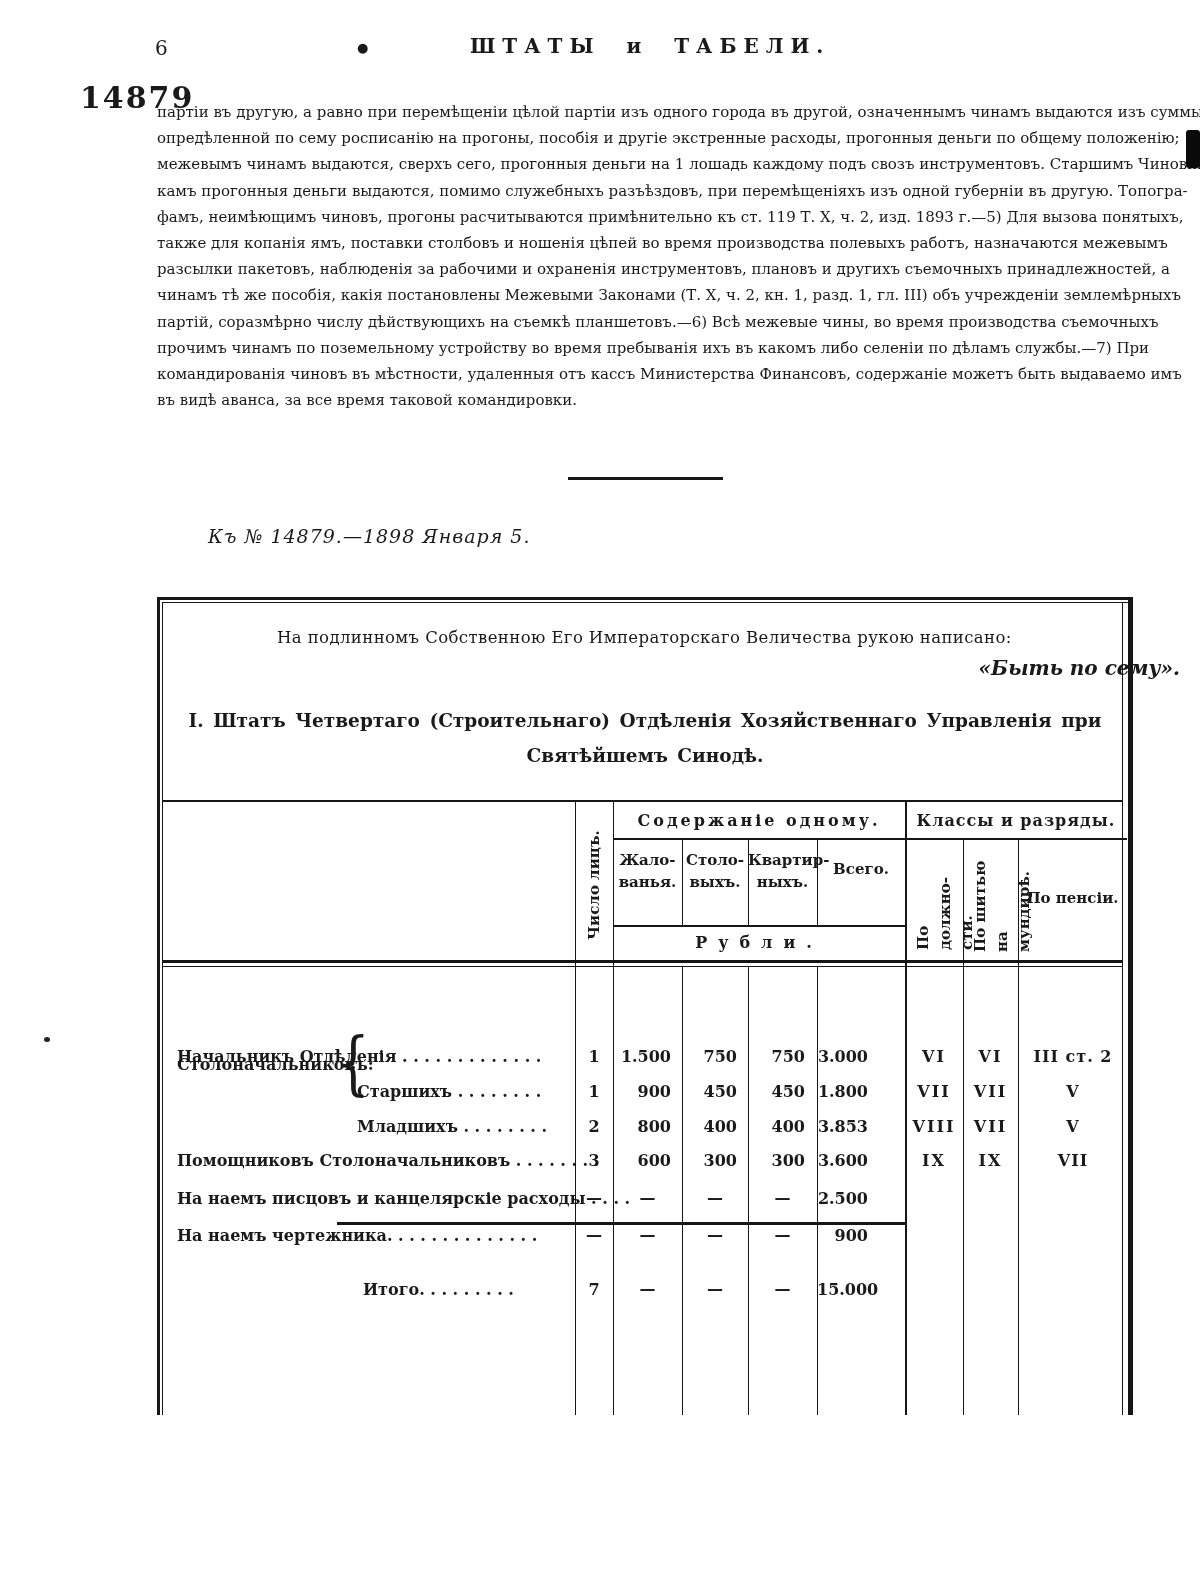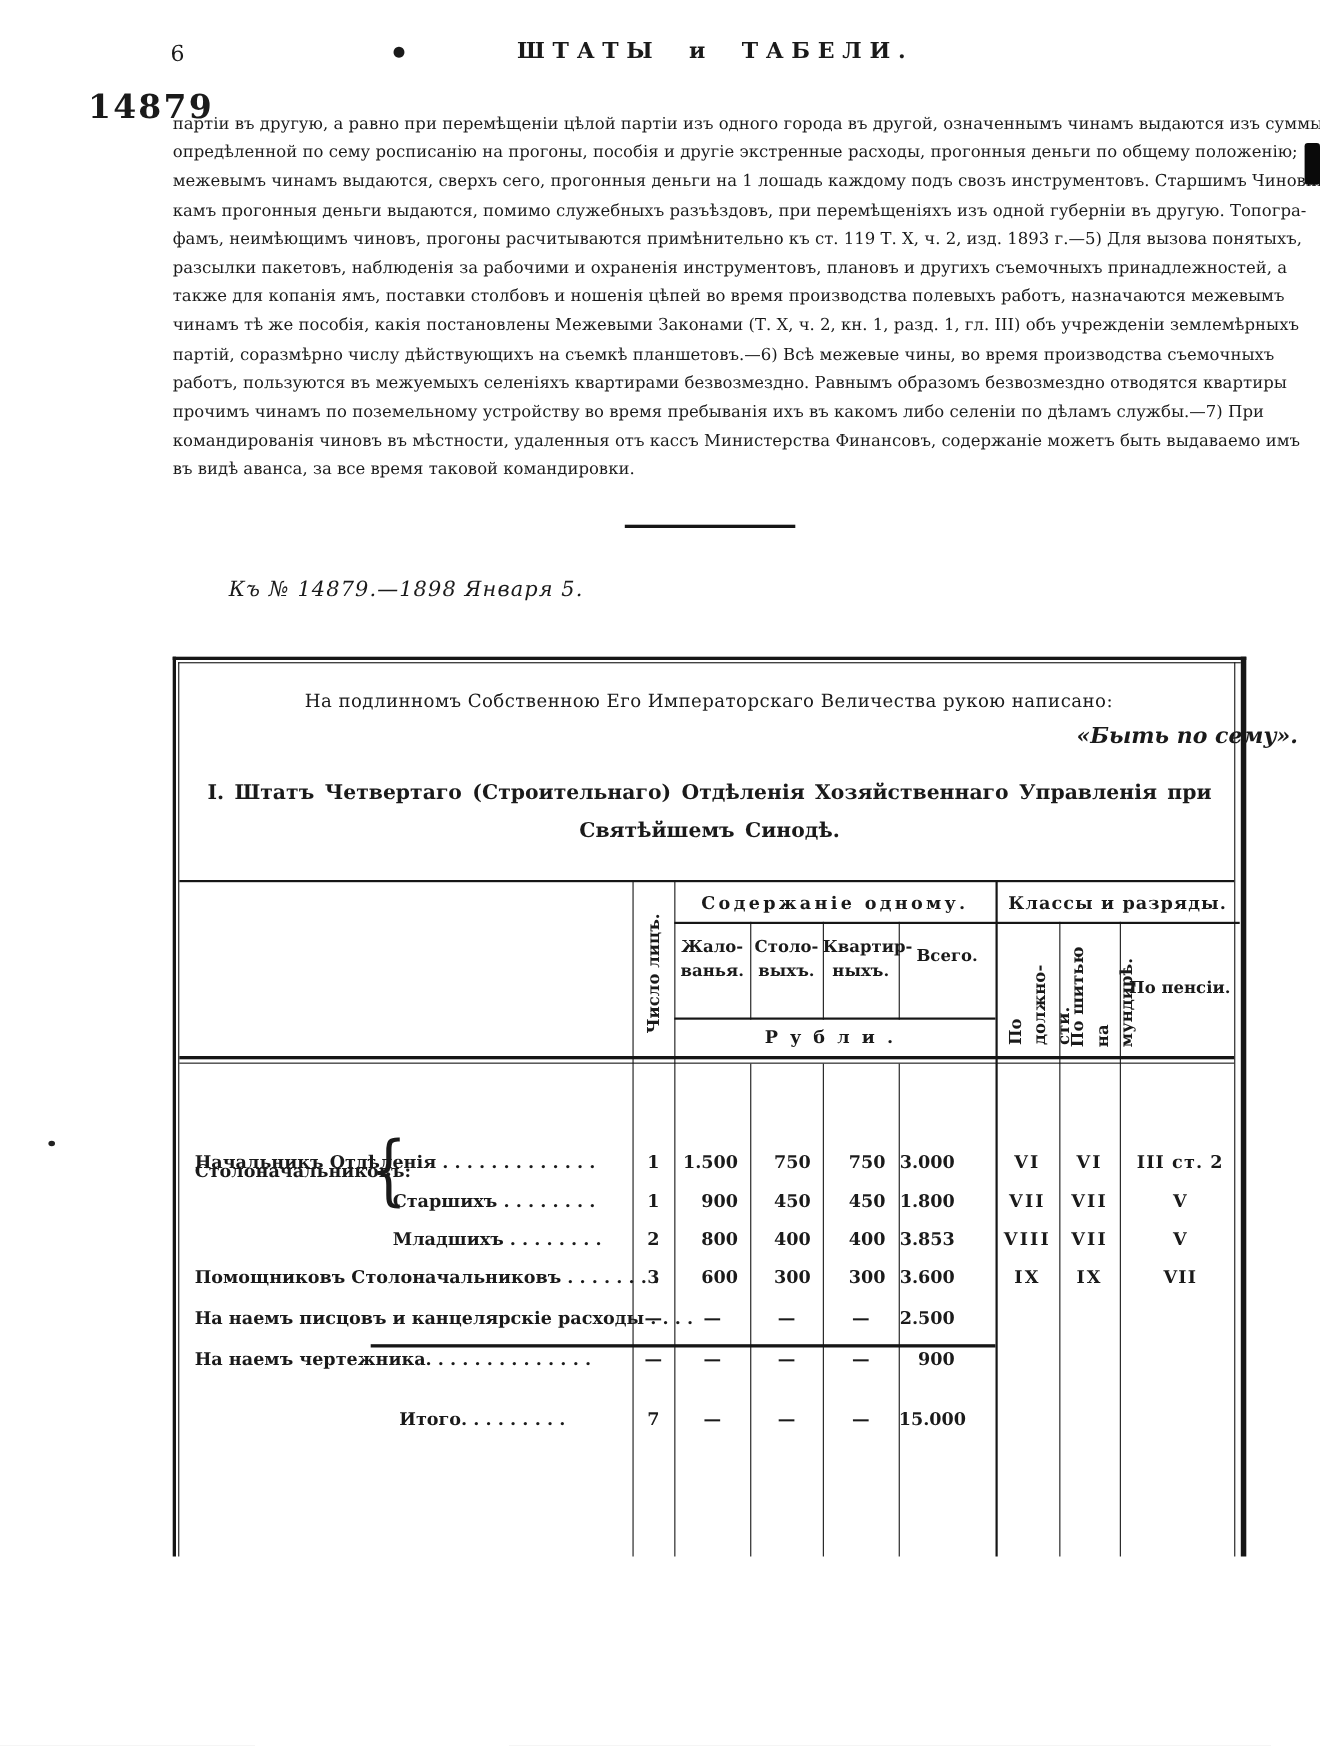--- a/index.html
+++ b/index.html
@@ -60,25 +60,24 @@
   <div class="abs ornament">●</div>
   <div class="abs header-title">ШТАТЫ и ТАБЕЛИ.</div>
   <div class="abs margin-number">14879</div>
 
   <div class="abs paragraph">
     <div class="pline">партіи въ другую, а равно при перемѣщеніи цѣлой партіи изъ одного города въ другой, означеннымъ чинамъ выдаются изъ суммы,</div>
     <div class="pline">опредѣленной по сему росписанію на прогоны, пособія и другіе экстренные расходы, прогонныя деньги по общему положенію;</div>
     <div class="pline">межевымъ чинамъ выдаются, сверхъ сего, прогонныя деньги на 1 лошадь каждому подъ свозъ инструментовъ. Старшимъ Чиновни-</div>
     <div class="pline">камъ прогонныя деньги выдаются, помимо служебныхъ разъѣздовъ, при перемѣщеніяхъ изъ одной губерніи въ другую. Топогра-</div>
     <div class="pline">фамъ, неимѣющимъ чиновъ, прогоны расчитываются примѣнительно къ ст. 119 Т. X, ч. 2, изд. 1893 г.—5) Для вызова понятыхъ,</div>
+    <div class="pline">также для копанія ямъ, поставки столбовъ и ношенія цѣпей во время производства полевыхъ работъ, назначаются межевымъ</div>
     <div class="pline">разсылки пакетовъ, наблюденія за рабочими и охраненія инструментовъ, плановъ и другихъ съемочныхъ принадлежностей, а</div>
-    <div class="pline">также для копанія ямъ, поставки столбовъ и ношенія цѣпей во время производства полевыхъ работъ, назначаются межевымъ</div>
     <div class="pline">чинамъ тѣ же пособія, какія постановлены Межевыми Законами (Т. X, ч. 2, кн. 1, разд. 1, гл. III) объ учрежденіи землемѣрныхъ</div>
     <div class="pline">партій, соразмѣрно числу дѣйствующихъ на съемкѣ планшетовъ.—6) Всѣ межевые чины, во время производства съемочныхъ</div>
-    <div class="pline">работъ, пользуются въ межуемыхъ селеніяхъ квартирами безвозмездно. Равнымъ образомъ безвозмездно отводятся квартиры</div>
     <div class="pline">прочимъ чинамъ по поземельному устройству во время пребыванія ихъ въ какомъ либо селеніи по дѣламъ службы.—7) При</div>
     <div class="pline">командированія чиновъ въ мѣстности, удаленныя отъ кассъ Министерства Финансовъ, содержаніе можетъ быть выдаваемо имъ</div>
     <div class="pline last">въ видѣ аванса, за все время таковой командировки.</div>
   </div>
 
   <div class="abs separator"></div>
   <div class="abs reference">Къ № 14879.—1898 Января 5.</div>
 
   <div class="abs decree-box">
 

